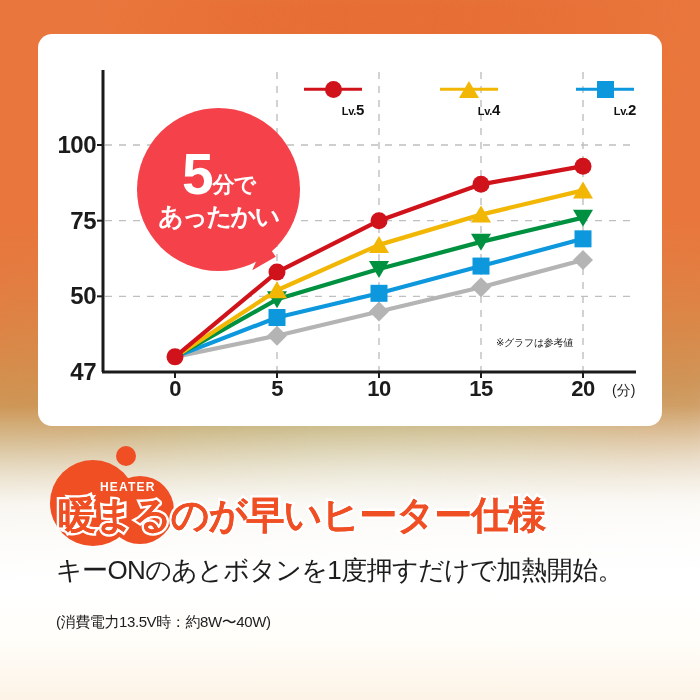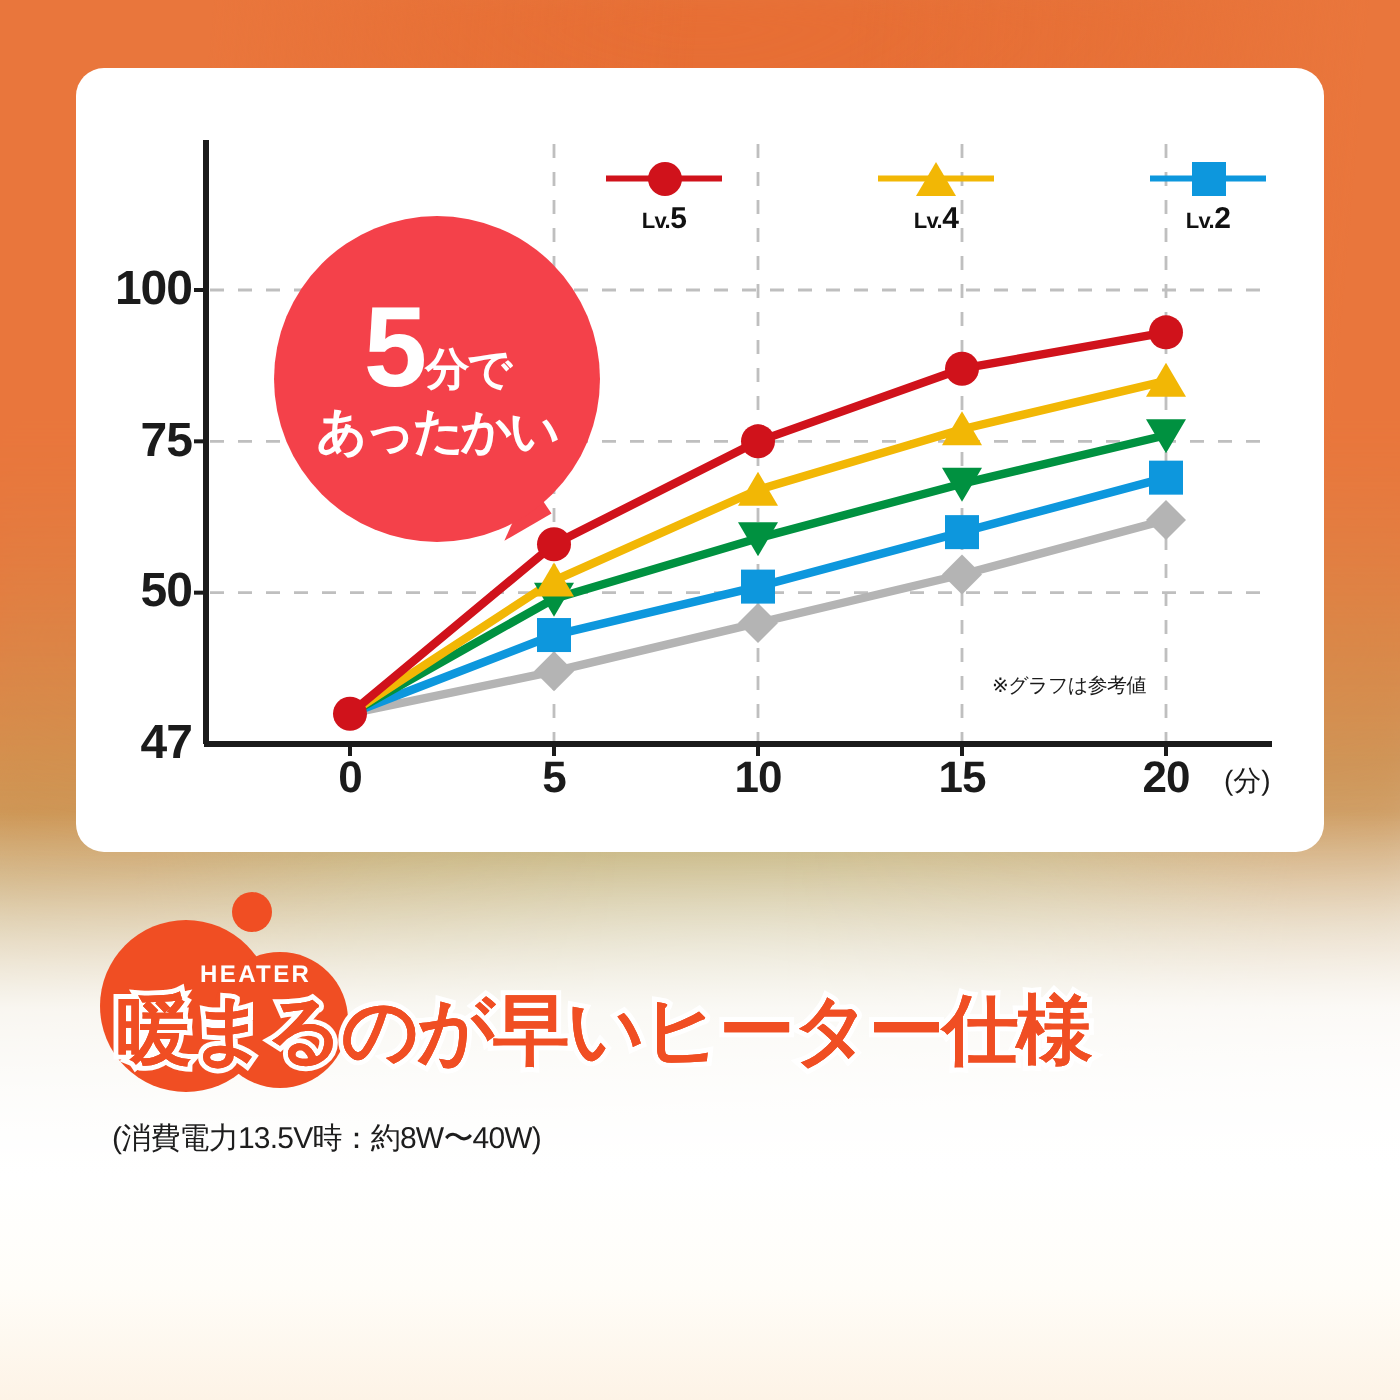--- a/index.html
+++ b/index.html
@@ -57,21 +57,21 @@
 
   .note{
     position:absolute;left:496px;top:336px;font-size:10px;color:#1b1b1b;letter-spacing:-0.3px;white-space:nowrap;
   }
 
   
   .legend{
     position:absolute;left:300px;top:78px;width:336px;height:58px;
     display:flex;justify-content:space-between;align-items:flex-start;z-index:4;
   }
-  .legend-item{width:64px;display:flex;flex-direction:column;align-items:center;}
+  .legend-item{width:64px;display:flex;flex-direction:column;align-items:flex-end;}
   .legend-mark{position:relative;width:62px;height:22px;display:flex;align-items:center;justify-content:center;}
   .legend-line{position:absolute;left:2px;right:2px;top:50%;height:2.5px;transform:translateY(-50%);}
   .legend-glyph{position:relative;z-index:2;}
   .legend-label{font-size:15px;font-weight:bold;color:#111;margin-top:1px;letter-spacing:-0.3px;}
   .legend-label .lv{font-size:11px;}
 
   .g-circle{width:17px;height:17px;border-radius:50%;}
   .g-tri-up{width:0;height:0;border-left:10px solid transparent;border-right:10px solid transparent;border-bottom:17px solid;}
   .g-tri-down{width:0;height:0;border-left:10px solid transparent;border-right:10px solid transparent;border-top:17px solid;}
   .g-square{width:17px;height:17px;}
@@ -108,21 +108,21 @@
     paint-order:stroke fill;
   }
   .badge-title-top{
     position:absolute;left:14px;top:44px;z-index:4;
     font-size:38px;font-weight:bold;color:#f04e23;letter-spacing:-1px;white-space:nowrap;
   }
 
   
   .copy{position:absolute;left:56px;top:552px;z-index:4;width:600px;}
   .copy .l{font-size:26px;color:#1d1d1d;line-height:1.42;letter-spacing:-0.6px;white-space:nowrap;}
-  .copy .small{font-size:15px;color:#1d1d1d;margin-top:8px;letter-spacing:-0.4px;}
+  .copy .small{font-size:15px;color:#1d1d1d;margin-top:24px;letter-spacing:-0.4px;}
 </style>
 </head>
 <body>
 
 <div id="bg">
   <div class="layer l1"></div>
   <div class="layer l3"></div>
   <div class="layer l2"></div>
   <div class="layer l4"></div>
 </div>
@@ -230,14 +230,15 @@
 <div class="badge">
   <div class="blob-big"></div>
   <div class="blob-mid"></div>
   <div class="blob-dot"></div>
   <div class="badge-kicker">HEATER</div>
   <div class="badge-title">暖まるのが早いヒーター仕様</div>
   <div class="badge-title-top">暖まるのが早いヒーター仕様</div>
 </div>
 
 <div class="copy">
+  <div class="l">キーONのあとボタンを1度押すだけで加熱開始。</div>
   <div class="small">(消費電力13.5V時：約8W〜40W)</div>
 </div>
 
 </body></html>

